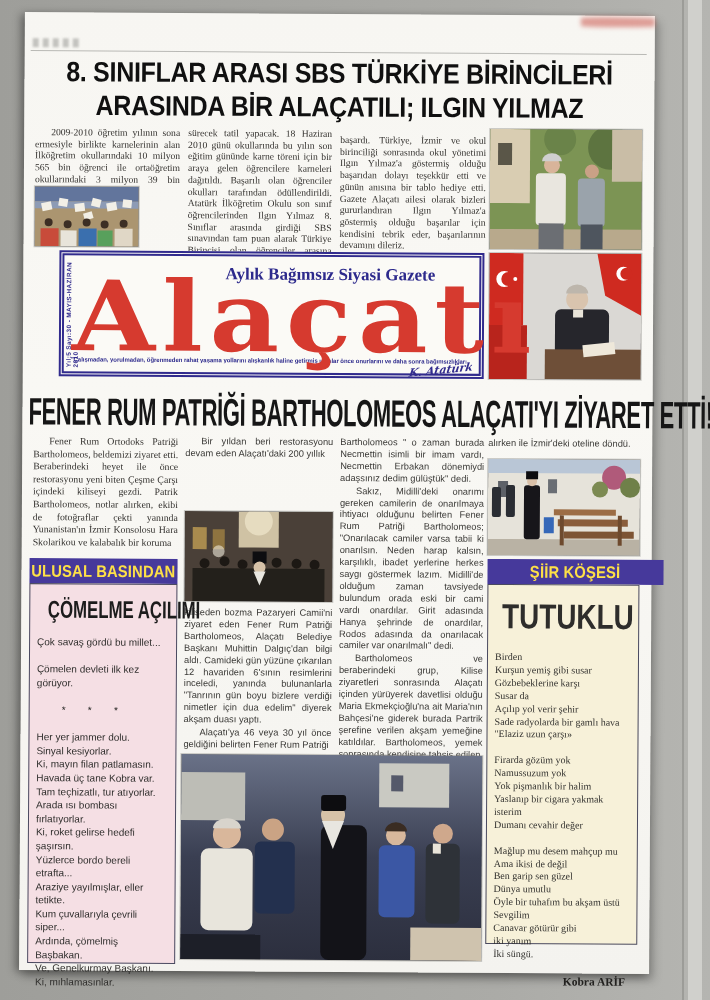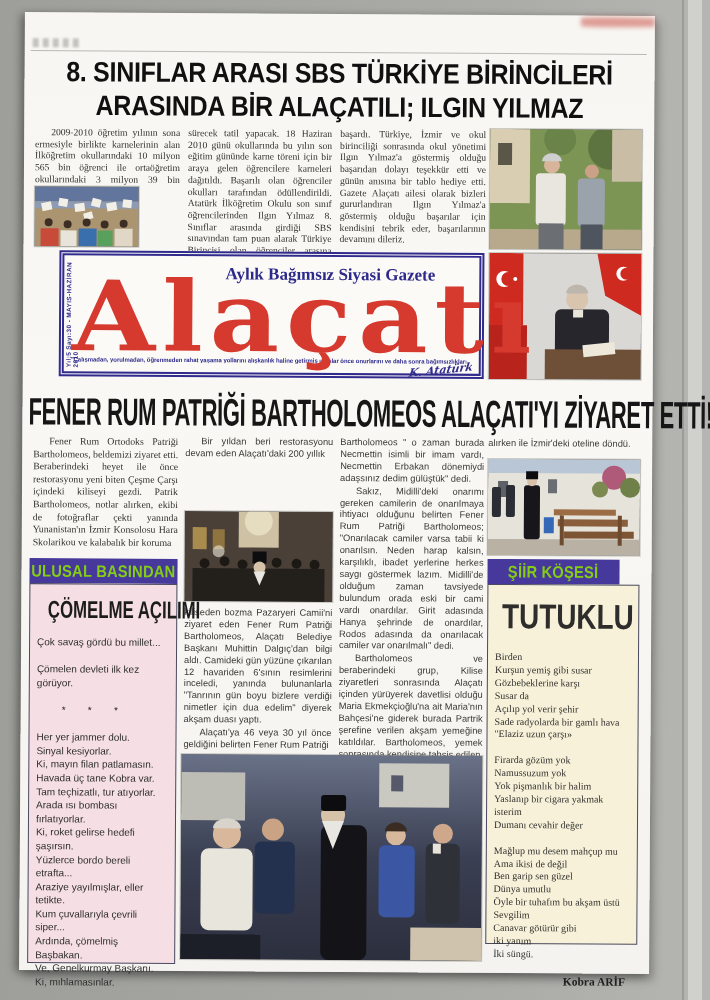--- a/index.html
+++ b/index.html
@@ -42,21 +42,21 @@
     color:#d63a2f;letter-spacing:6px;transform:scale(1.13,1.02);transform-origin:left top;z-index:3;}
   .masthead-quote{position:absolute;left:7px;bottom:9px;width:408px;white-space:nowrap;overflow:hidden;
     font-size:6.1px;color:#2d2a8c;font-weight:bold;transform:scaleX(.97);transform-origin:left center;z-index:2;}
   .masthead-signature{position:absolute;right:6px;bottom:-3px;font-family:"DejaVu Serif", serif;
     font-style:italic;font-weight:bold;font-size:11px;color:#312b8d;transform:rotate(-6deg) skewX(-14deg);z-index:4;}
 
   .main-headline-wrap{position:absolute;left:6px;top:378px;width:618px;height:44px;overflow:visible;}
   .main-headline{width:812px;text-align:center;font-weight:bold;font-size:29px;letter-spacing:-.5px;color:#161616;
     transform:scale(.76,1.32);transform-origin:left top;white-space:nowrap;}
 
-  .box-header{position:absolute;height:25px;background:#46399b;color:#84cc16;display:flex;align-items:center;justify-content:center;
+  .box-header{position:absolute;height:25px;background:#46399b;color:#fde047;display:flex;align-items:center;justify-content:center;
     font-weight:bold;font-size:15.5px;letter-spacing:.2px;}
   .box-header span{transform:scale(.95,1.08);white-space:nowrap;}
   .side-box{position:absolute;border:1.5px solid #4a4a60;box-sizing:border-box;}
   .left-box-body{background:#f5dfe4;padding:8px 7px;}
   .right-box-body{background:#f7f1d9;padding:6px 7px;}
   .box-title{text-align:center;font-weight:bold;color:#1c1c1c;white-space:nowrap;}
   .title-comelme{font-size:20px;transform:scale(.84,1.22);transform-origin:center;margin:6px 0 14px 0;}
   .title-tutuklu{font-size:31px;transform:scale(.9,1.12);transform-origin:center;margin:8px 0 16px 0;color:#2e2d2b;}
   .poem-sans{font-size:10px;line-height:13.6px;color:#2f2e2c;white-space:pre-wrap;font-family:"Liberation Sans", sans-serif;}
   .poem-serif{font-family:"Liberation Serif", serif;font-size:10px;line-height:12.9px;color:#33322f;white-space:pre-wrap;}
@@ -106,21 +106,21 @@
       <rect x="6" y="42" width="18" height="18" fill="#c84b3a"></rect>
       <rect x="26" y="44" width="16" height="16" fill="#e8e4da"></rect>
       <rect x="44" y="42" width="18" height="18" fill="#3a6fae"></rect>
       <rect x="63" y="44" width="15" height="16" fill="#58a05c"></rect>
       <rect x="80" y="42" width="18" height="18" fill="#e0d7c6"></rect>
     </svg>
   </div>
   <div class="serif-col" style="left:164px;top:114px;width:144px;">
     <p>sürecek tatil yapacak. 18 Haziran 2010 günü okullarında bu yılın son eğitim gününde karne töreni için bir araya gelen öğrencilere karneleri dağıtıldı. Başarılı olan öğrenciler okulları tarafından ödüllendirildi. Atatürk İlköğretim Okulu son sınıf öğrencilerinden Ilgın Yılmaz 8. Sınıflar arasında girdiği SBS sınavından tam puan alarak Türkiye Birincisi olan öğrenciler arasına adını yazdırmayı</p>
   </div>
-  <div class="serif-col" style="left:316px;top:114px;width:146px;">
+  <div class="serif-col" style="left:316px;top:120px;width:146px;">
     <p>başardı. Türkiye, İzmir ve okul birinciliği sonrasında okul yönetimi Ilgın Yılmaz'a göstermiş olduğu başarıdan dolayı teşekkür etti ve günün anısına bir tablo hediye etti. Gazete Alaçatı ailesi olarak bizleri gururlandıran Ilgın Yılmaz'a göstermiş olduğu başarılar için kendisini tebrik eder, başarılarının devamını dileriz.</p>
   </div>
   <div class="photo" style="left:466px;top:114px;width:152px;height:120px;">
     <svg viewBox="0 0 152 120" preserveAspectRatio="none">
       <rect width="152" height="120" fill="#7c9454"></rect>
       <circle cx="120" cy="18" r="22" fill="#5d7440"></circle>
         <circle cx="70" cy="10" r="16" fill="#6a8349"></circle>
       <rect x="0" y="0" width="40" height="74" fill="#d9cdb2"></rect>
       <rect x="8" y="14" width="14" height="22" fill="#5a5648"></rect>
       <rect x="122" y="0" width="30" height="52" fill="#c9bda6"></rect>
@@ -288,21 +288,21 @@
 Arada ısı bombası fırlatıyorlar.
 Ki, roket gelirse hedefi şaşırsın.
 Yüzlerce bordo bereli etrafta...
 Araziye yayılmışlar, eller tetikte.
 Kum çuvallarıyla çevrili siper...
 Ardında, çömelmiş Başbakan.
 Ve, Genelkurmay Başkanı.
 Ki, mıhlamasınlar.</div>
   </div>
 
-  <div class="box-header" style="left:466px;top:544px;width:132px;">
+  <div class="box-header" style="left:466px;top:544px;width:176px;">
     <span>ŞİİR KÖŞESİ</span>
   </div>
   <div class="side-box right-box-body" style="left:466px;top:569px;width:152px;height:360px;">
     <div class="box-title title-tutuklu">TUTUKLU</div>
     <div class="poem-serif">Birden
 Kurşun yemiş gibi susar
 Gözbebeklerine karşı
 Susar da
 Açılıp yol verir şehir
 Sade radyolarda bir gamlı hava

